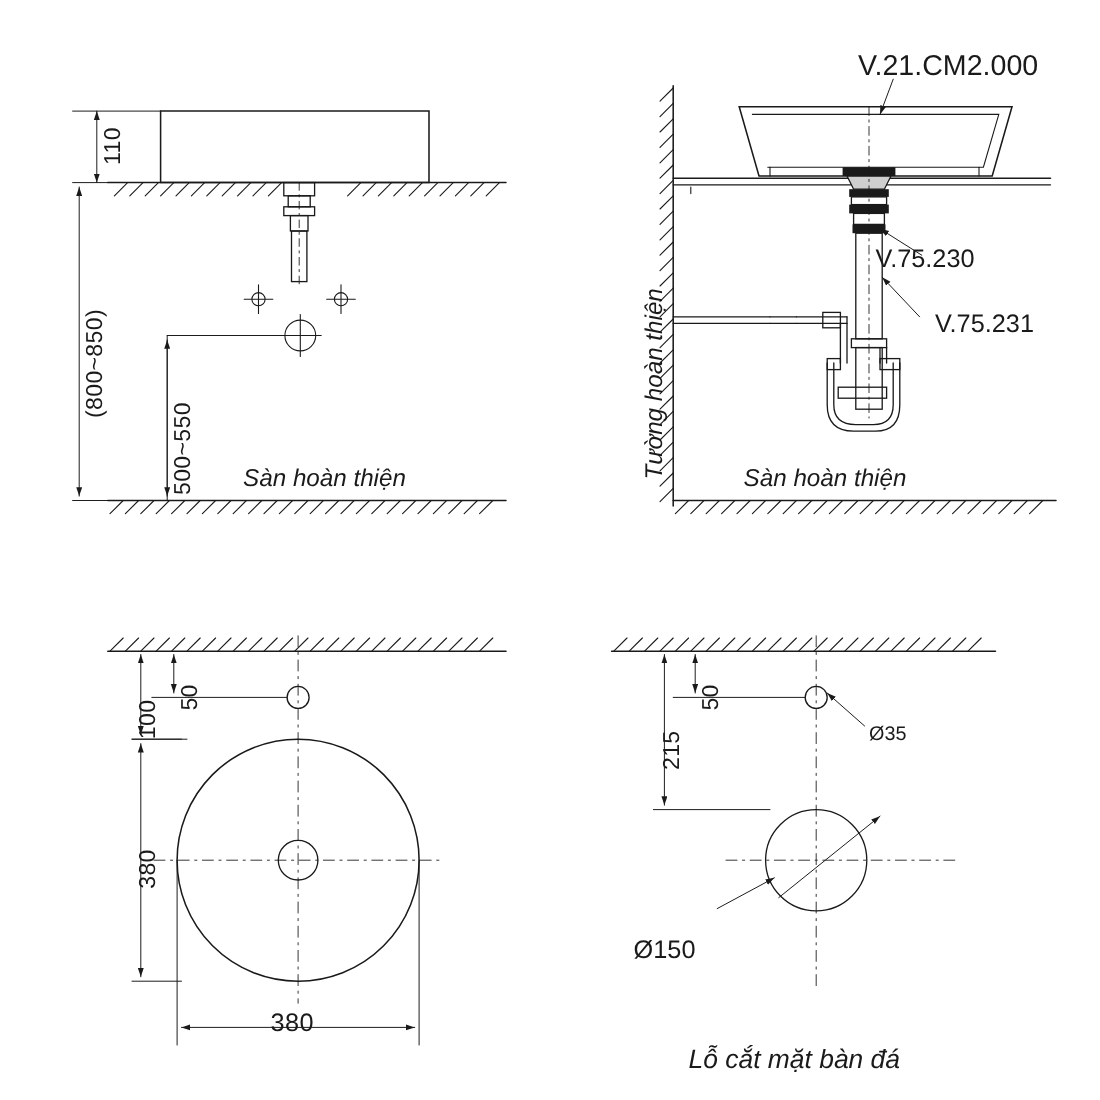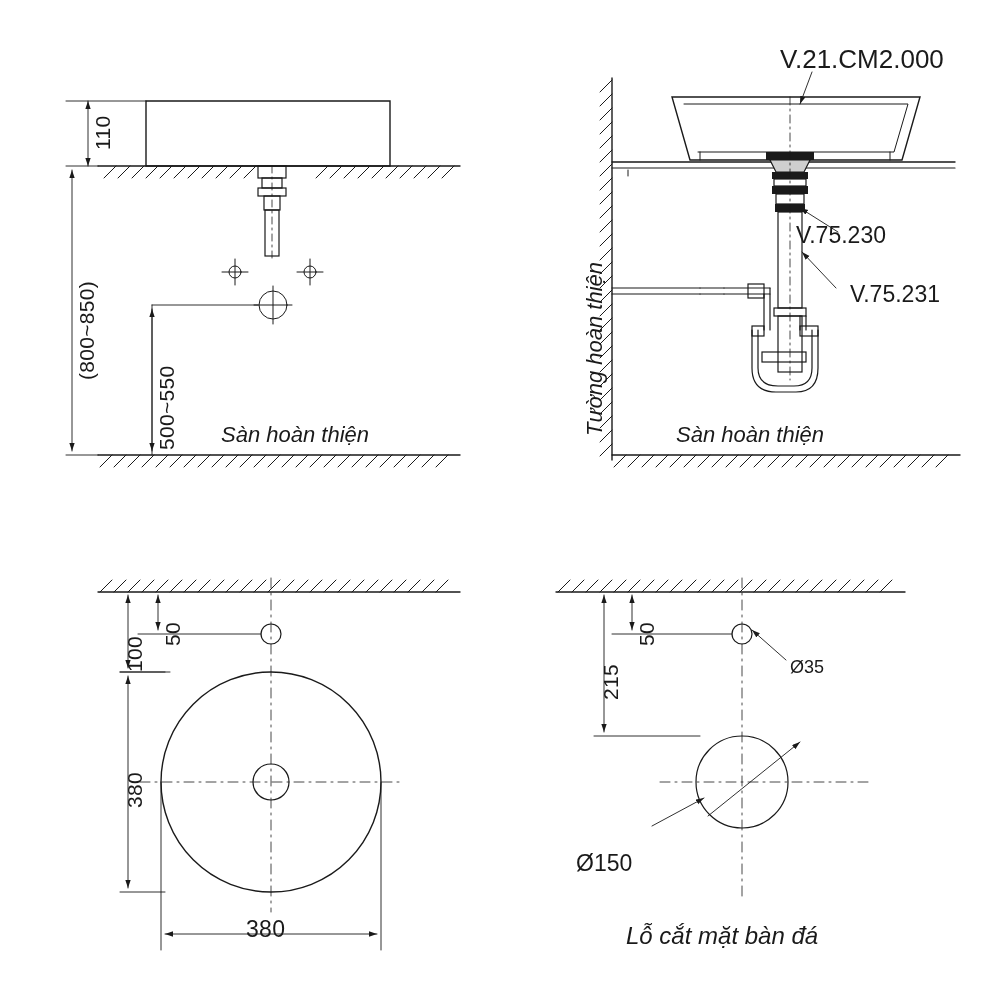--- a/index.html
+++ b/index.html
@@ -392,15 +392,15 @@
 
   <div class="lbl dim rot90" style="left:162px; top:646px;">50</div>
   <div class="lbl dim rot90" style="left:124px; top:672px;">100</div>
   <div class="lbl dim rot90" style="left:124px; top:808px;">380</div>
   <div class="lbl dim" style="left:246px; top:918px; font-size:23px;">380</div>
 
   <div class="lbl dim rot90" style="left:636px; top:646px;">50</div>
   <div class="lbl dim rot90" style="left:600px; top:700px;">215</div>
   <div class="lbl" style="left:790px; top:658px; font-size:18px;">Ø35</div>
   <div class="lbl" style="left:576px; top:817px; font-size:23px;margin-top:35px;">Ø150</div>
-  <div class="lbl italic-lg" style="left:626px; top:924px;text-align:center;">Lỗ cắt mặt bàn đá</div>
+  <div class="lbl italic-lg" style="left:626px; top:952px;text-align:center;">Lỗ cắt mặt bàn đá</div>
 
 </div>
 
 </body></html>

